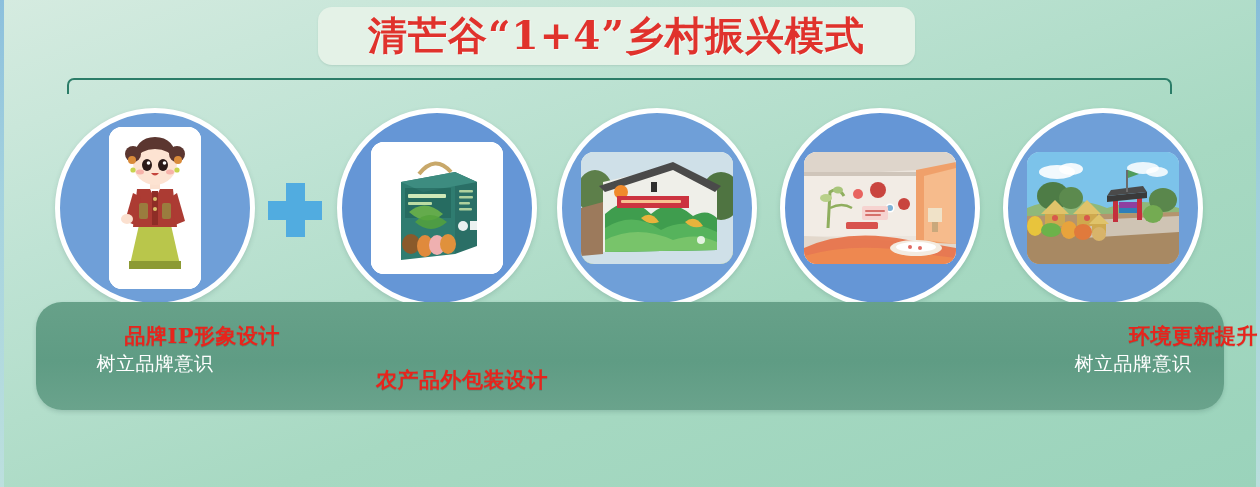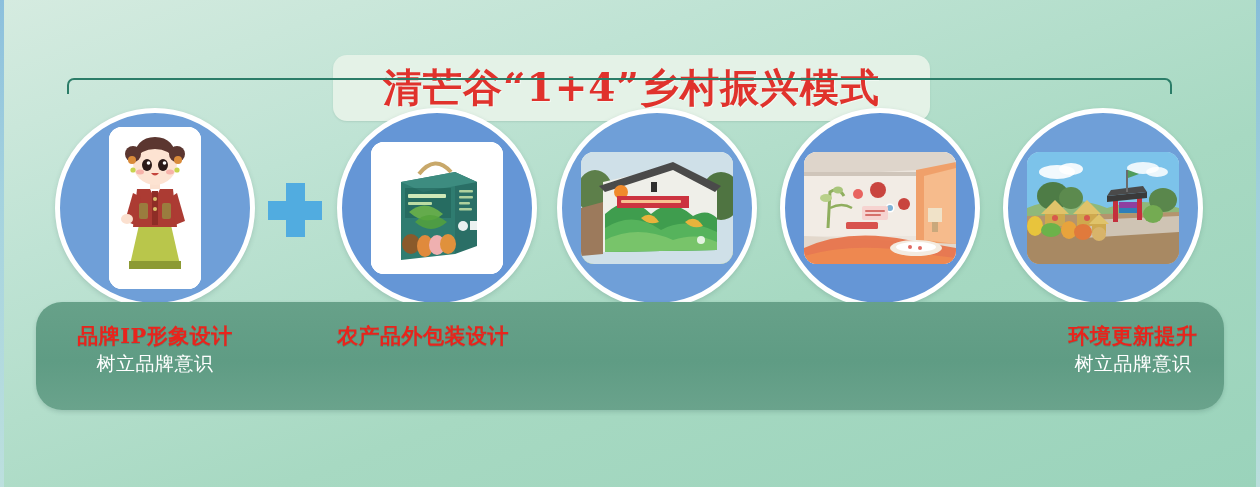--- a/index.html
+++ b/index.html
@@ -27,31 +27,30 @@
     height: 487px;
     background: linear-gradient(180deg, #7fb8dc 0%, #9fcfe0 40%, #bfe0e2 100%);
     opacity: .85;
   }
   .edge-strip.left { left: 0; }
   .edge-strip.right { right: 0; }
 
   
   #title-box {
     position: absolute;
-    left: 333px;
+    left: 318px;
     top: 7px;
     width: 597px;
-    height: 66px;
+    height: 58px;
     background: #e4f2e7;
     border-radius: 14px;
     display: flex;
     align-items: center;
     justify-content: center;
     box-shadow: 0 1px 2px rgba(90,130,110,.18);
-    margin-top: 48px;
   }
   #title-text {
     font-family: "DejaVu Serif", "Liberation Serif", serif;
     font-size: 39px;
     font-weight: bold;
     color: #e0322c;
     letter-spacing: 1px;
     text-shadow: 1px 1px 0 rgba(255,255,255,.55);
     white-space: nowrap;
   }
@@ -152,20 +151,21 @@
     text-align: center;
   }
   .label-title {
     font-family: "DejaVu Serif", "Liberation Serif", serif;
     font-size: 21px;
     font-weight: bold;
     color: #e8241c;
     letter-spacing: .5px;
     line-height: 1.15;
     text-shadow: 0 1px 0 rgba(0,0,0,.12);
+    text-align: right;
   }
   .label-sub {
     font-family: "DejaVu Serif", "Liberation Serif", serif;
     font-size: 19px;
     color: #ffffff;
     margin-top: 5px;
     letter-spacing: .5px;
     line-height: 1.15;
   }
 </style>
@@ -403,21 +403,21 @@
     </div>
   </div>
 
   <div id="label-bar"></div>
 
   <div class="label-cell" style="left:30px;">
     <div class="label-title">品牌IP形象设计</div>
     <div class="label-sub">树立品牌意识</div>
   </div>
 
-  <div class="label-cell" style="left:298px;">
+  <div class="label-cell" style="left:298px;margin-top:44px;">
     <div class="label-title">农产品外包装设计</div>
   </div>
 
 
 
   <div class="label-cell" style="left:1008px;">
     <div class="label-title">环境更新提升</div>
     <div class="label-sub">树立品牌意识</div>
   </div>
 

